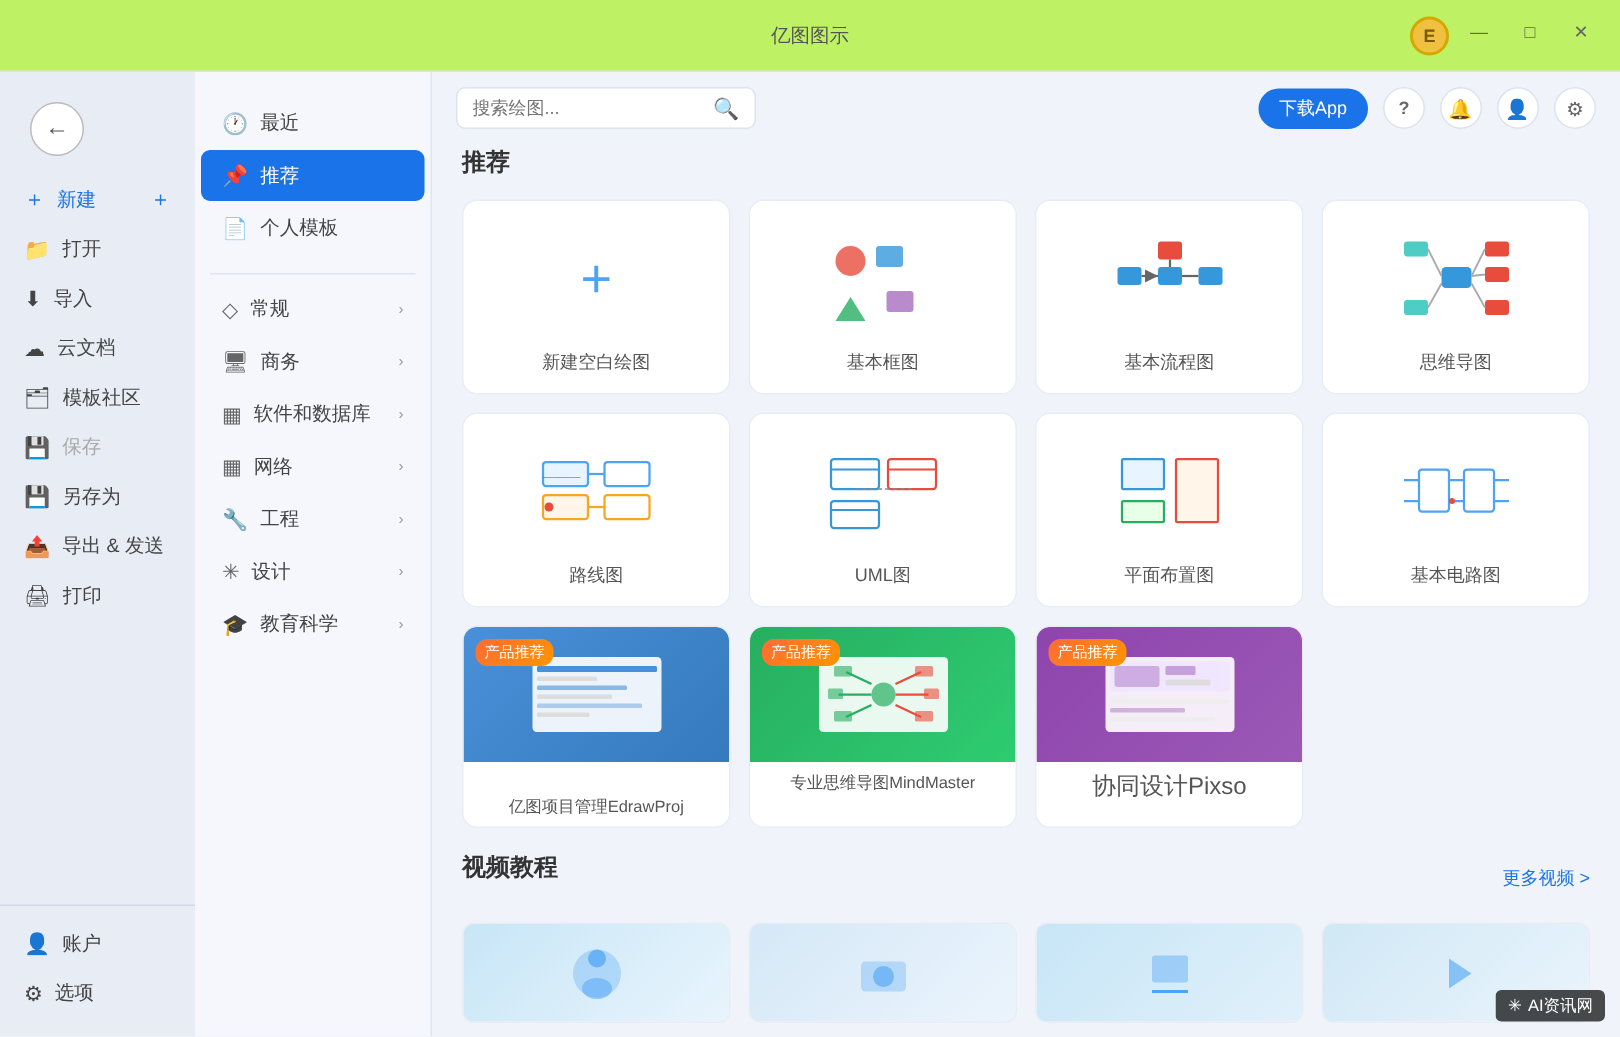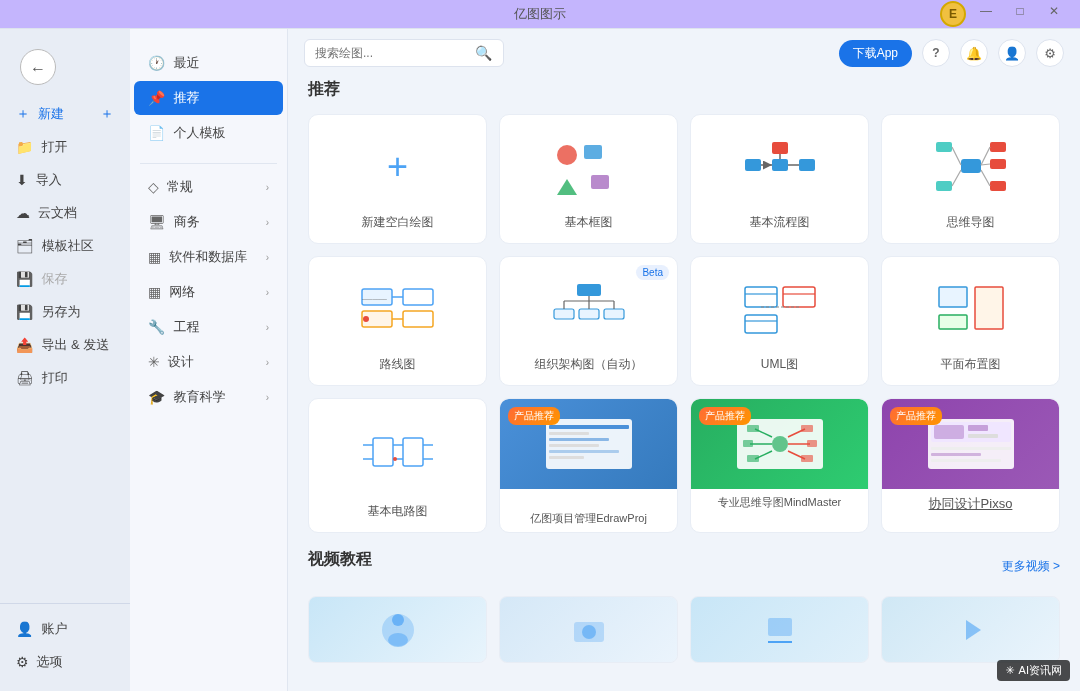--- a/index.html
+++ b/index.html
@@ -1,21 +1,21 @@
 <!DOCTYPE html>
 <html><head>
   <meta charset="utf-8">
   <style>
     * { margin: 0; padding: 0; box-sizing: border-box; }
     body { width: 1080px; height: 691px; font-family: 'Microsoft YaHei', Arial, sans-serif; background: #f0f4fa; overflow: hidden; display: flex; flex-direction: column; }
 
     
     .titlebar {
-      height: 29px;
-      background: #c4b5fd;
+      height: 48px;
+      background: #bef264;
       display: flex;
       align-items: center;
       justify-content: space-between;
       padding: 0 12px;
       flex-shrink: 0;
       border-bottom: 1px solid #dde3ee;
     }
     .titlebar-title { font-size: 13px; color: #555; position: absolute; left: 50%; transform: translateX(-50%); }
     .titlebar-controls { display: flex; gap: 6px; margin-left: auto; }
     .titlebar-btn { width: 28px; height: 20px; display: flex; align-items: center; justify-content: center; cursor: pointer; font-size: 12px; color: #666; border: none; background: none; }
@@ -412,37 +412,20 @@
                 <rect x="45" y="32" width="30" height="16" fill="#fff" rx="2" stroke="#f5a623" stroke-width="1.5"></rect>
                 <line x1="34" y1="18" x2="45" y2="18" stroke="#4da3f5" stroke-width="1.5"></line>
                 <line x1="34" y1="40" x2="45" y2="40" stroke="#f5a623" stroke-width="1.5"></line>
                 <circle cx="8" cy="40" r="3" fill="#e74c3c"></circle>
                 <text x="4" y="22" font-size="5" fill="#555">───────</text>
               </svg>
             </div>
             <div class="card-label">路线图</div>
           </div>
 
-          <div class="card">
-            <div class="card-badge-beta">Beta</div>
-            <div class="card-visual">
-              <svg width="80" height="60" viewBox="0 0 80 60">
-                <rect x="28" y="5" width="24" height="12" fill="#3498db" rx="2"></rect>
-                <rect x="5" y="30" width="20" height="10" fill="#e8f4ff" rx="2" stroke="#3498db" stroke-width="1.2"></rect>
-                <rect x="30" y="30" width="20" height="10" fill="#e8f4ff" rx="2" stroke="#3498db" stroke-width="1.2"></rect>
-                <rect x="55" y="30" width="20" height="10" fill="#e8f4ff" rx="2" stroke="#3498db" stroke-width="1.2"></rect>
-                <line x1="40" y1="17" x2="40" y2="22" stroke="#666" stroke-width="1.2"></line>
-                <line x1="15" y1="22" x2="65" y2="22" stroke="#666" stroke-width="1.2"></line>
-                <line x1="15" y1="22" x2="15" y2="30" stroke="#666" stroke-width="1.2"></line>
-                <line x1="40" y1="22" x2="40" y2="30" stroke="#666" stroke-width="1.2"></line>
-                <line x1="65" y1="22" x2="65" y2="30" stroke="#666" stroke-width="1.2"></line>
-              </svg>
-            </div>
-            <div class="card-label">组织架构图（自动）</div>
-          </div>
 
           <div class="card">
             <div class="card-visual">
               <svg width="80" height="60" viewBox="0 0 80 60">
                 <rect x="5" y="8" width="32" height="20" fill="#fff" rx="2" stroke="#3498db" stroke-width="1.5"></rect>
                 <line x1="5" y1="15" x2="37" y2="15" stroke="#3498db" stroke-width="1.2"></line>
                 <rect x="43" y="8" width="32" height="20" fill="#fff" rx="2" stroke="#e74c3c" stroke-width="1.5"></rect>
                 <line x1="43" y1="15" x2="75" y2="15" stroke="#e74c3c" stroke-width="1.2"></line>
                 <rect x="5" y="36" width="32" height="18" fill="#fff" rx="2" stroke="#3498db" stroke-width="1.5"></rect>
                 <line x1="5" y1="42" x2="37" y2="42" stroke="#3498db" stroke-width="1.2"></line>
@@ -526,21 +509,21 @@
                 <rect x="2" y="2" width="86" height="50" fill="white" rx="3" opacity="0.9"></rect>
                 <rect x="5" y="5" width="80" height="20" fill="#f0e6ff" rx="2"></rect>
                 <rect x="8" y="8" width="30" height="14" fill="#9b59b6" rx="2" opacity="0.4"></rect>
                 <rect x="42" y="8" width="20" height="6" fill="#9b59b6" rx="1" opacity="0.5"></rect>
                 <rect x="42" y="17" width="30" height="4" fill="#ddd" rx="1"></rect>
                 <rect x="5" y="30" width="80" height="3" fill="#eee" rx="1"></rect>
                 <rect x="5" y="36" width="50" height="3" fill="#9b59b6" rx="1" opacity="0.4"></rect>
                 <rect x="5" y="42" width="70" height="3" fill="#eee" rx="1"></rect>
               </svg>
             </div>
-            <div class="card-label" style="padding:6px 4px; font-size:13px;text-decoration:underline;">协同设计Pixso</div>
+            <div class="card-label" style="padding:6px 4px; font-size:16px;">协同设计Pixso</div>
           </div>
 
         </div>
       </div>
 
       <div class="video-section">
         <div class="video-section-header">
           <div class="section-title">视频教程</div>
           <span class="more-link">更多视频 &gt;</span>
         </div>

